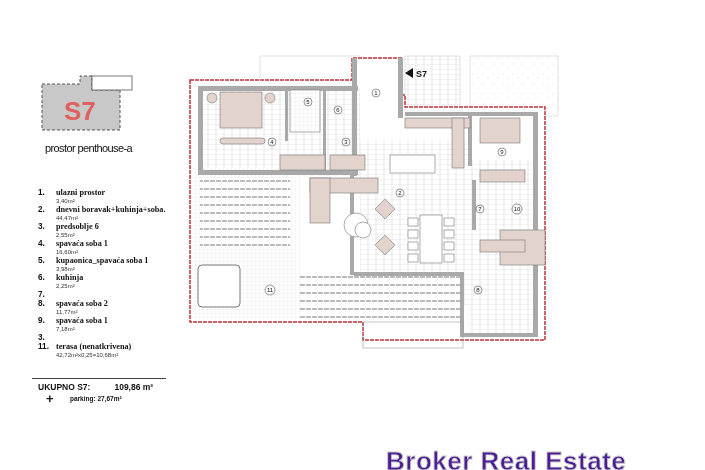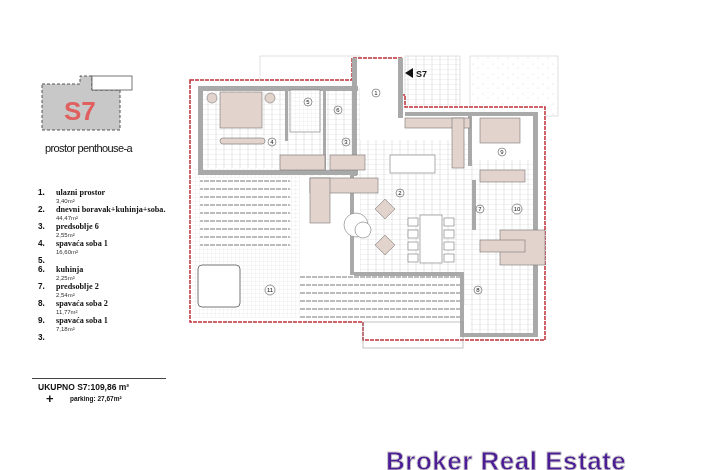--- a/index.html
+++ b/index.html
@@ -8,21 +8,21 @@
   .keyplan { position:absolute; left:40px; top:74px; width:95px; height:58px; }
   .keyplan-label { position:absolute; left:45px; top:142px; font-size:11px; letter-spacing:-0.6px; color:#111; }
   .rooms { position:absolute; left:38px; top:188px; width:150px; list-style:none; margin:0; padding:0; }
   .room { display:flex; font-size:8.2px; line-height:9px; margin-bottom:0; }
   .room .num { width:18px; font-weight:bold; }
   .room .body { flex:1; }
   .room .name { font-weight:bold;font-family:Liberation Serif, serif; }
   .room .area { font-size:6px; color:#333; line-height:8px; }
   .divider { position:absolute; left:32px; top:378px; width:134px; height:1px; background:#444; }
   .total { position:absolute; left:38px; top:382px; font-size:8.5px; font-weight:bold; }
-  .total .val { margin-left:0; }
+  .total .val { margin-left:24px; }
   .plus { position:absolute; left:46px; top:391px; font-size:13px; font-weight:bold; }
   .parking { position:absolute; left:70px; top:395px; font-size:6.5px; font-weight:bold; }
   .plan { position:absolute; left:180px; top:50px; width:380px; height:310px; }
   .watermark { position:absolute; left:386px; top:398px; font-size:26px; font-weight:bold; color:#4c1d95; -webkit-text-stroke:0.8px #c8c8c8; letter-spacing:0.5px;margin-top:48px; }
 </style>
 </head>
 <body>
 
 <div class="legend">
   <svg class="keyplan" viewBox="0 0 95 58">
@@ -56,51 +56,58 @@
       </li>
     <li class="room">
         <span class="num">4.</span>
         <span class="body">
           <div class="name">spavaća soba 1</div>
           <div class="area">16,60m²</div>
         </span>
       </li>
     <li class="room">
         <span class="num">5.</span>
+        <span class="body">
+          <div class="name">kupaonica_spavaća soba 1</div>
+          <div class="area">3,98m²</div>
+        </span>
       </li>
     <li class="room">
         <span class="num">6.</span>
         <span class="body">
           <div class="name">kuhinja</div>
           <div class="area">2,25m²</div>
         </span>
       </li>
     <li class="room">
         <span class="num">7.</span>
-        <span class="body">
-          <div class="name">predsoblje 2</div>
-          <div class="area">2,54m²</div>
-        </span>
       </li>
     <li class="room">
         <span class="num">8.</span>
         <span class="body">
           <div class="name">spavaća soba 2</div>
           <div class="area">11,77m²</div>
         </span>
       </li>
     <li class="room">
         <span class="num">9.</span>
         <span class="body">
           <div class="name">spavaća soba 1</div>
           <div class="area">7,18m²</div>
         </span>
       </li>
     <li class="room">
         <span class="num">3.</span>
+      </li>
+    <li class="room">
+        <span class="num">11.</span>
+        <span class="body">
+          <div class="name">terasa  (nenatkrivena)</div>
+          <div class="area">42,72m²x0,25=10,68m²</div>
+        </span>
       </li>
   </ul>
 
   <div class="divider"></div>
   <div class="total"><span>UKUPNO S7:</span><span class="val">109,86 m²</span></div>
   <div class="plus">+</div>
   <div class="parking">parking: 27,67m²</div>
 </div>
 
 <svg class="plan" viewBox="0 0 380 310">

